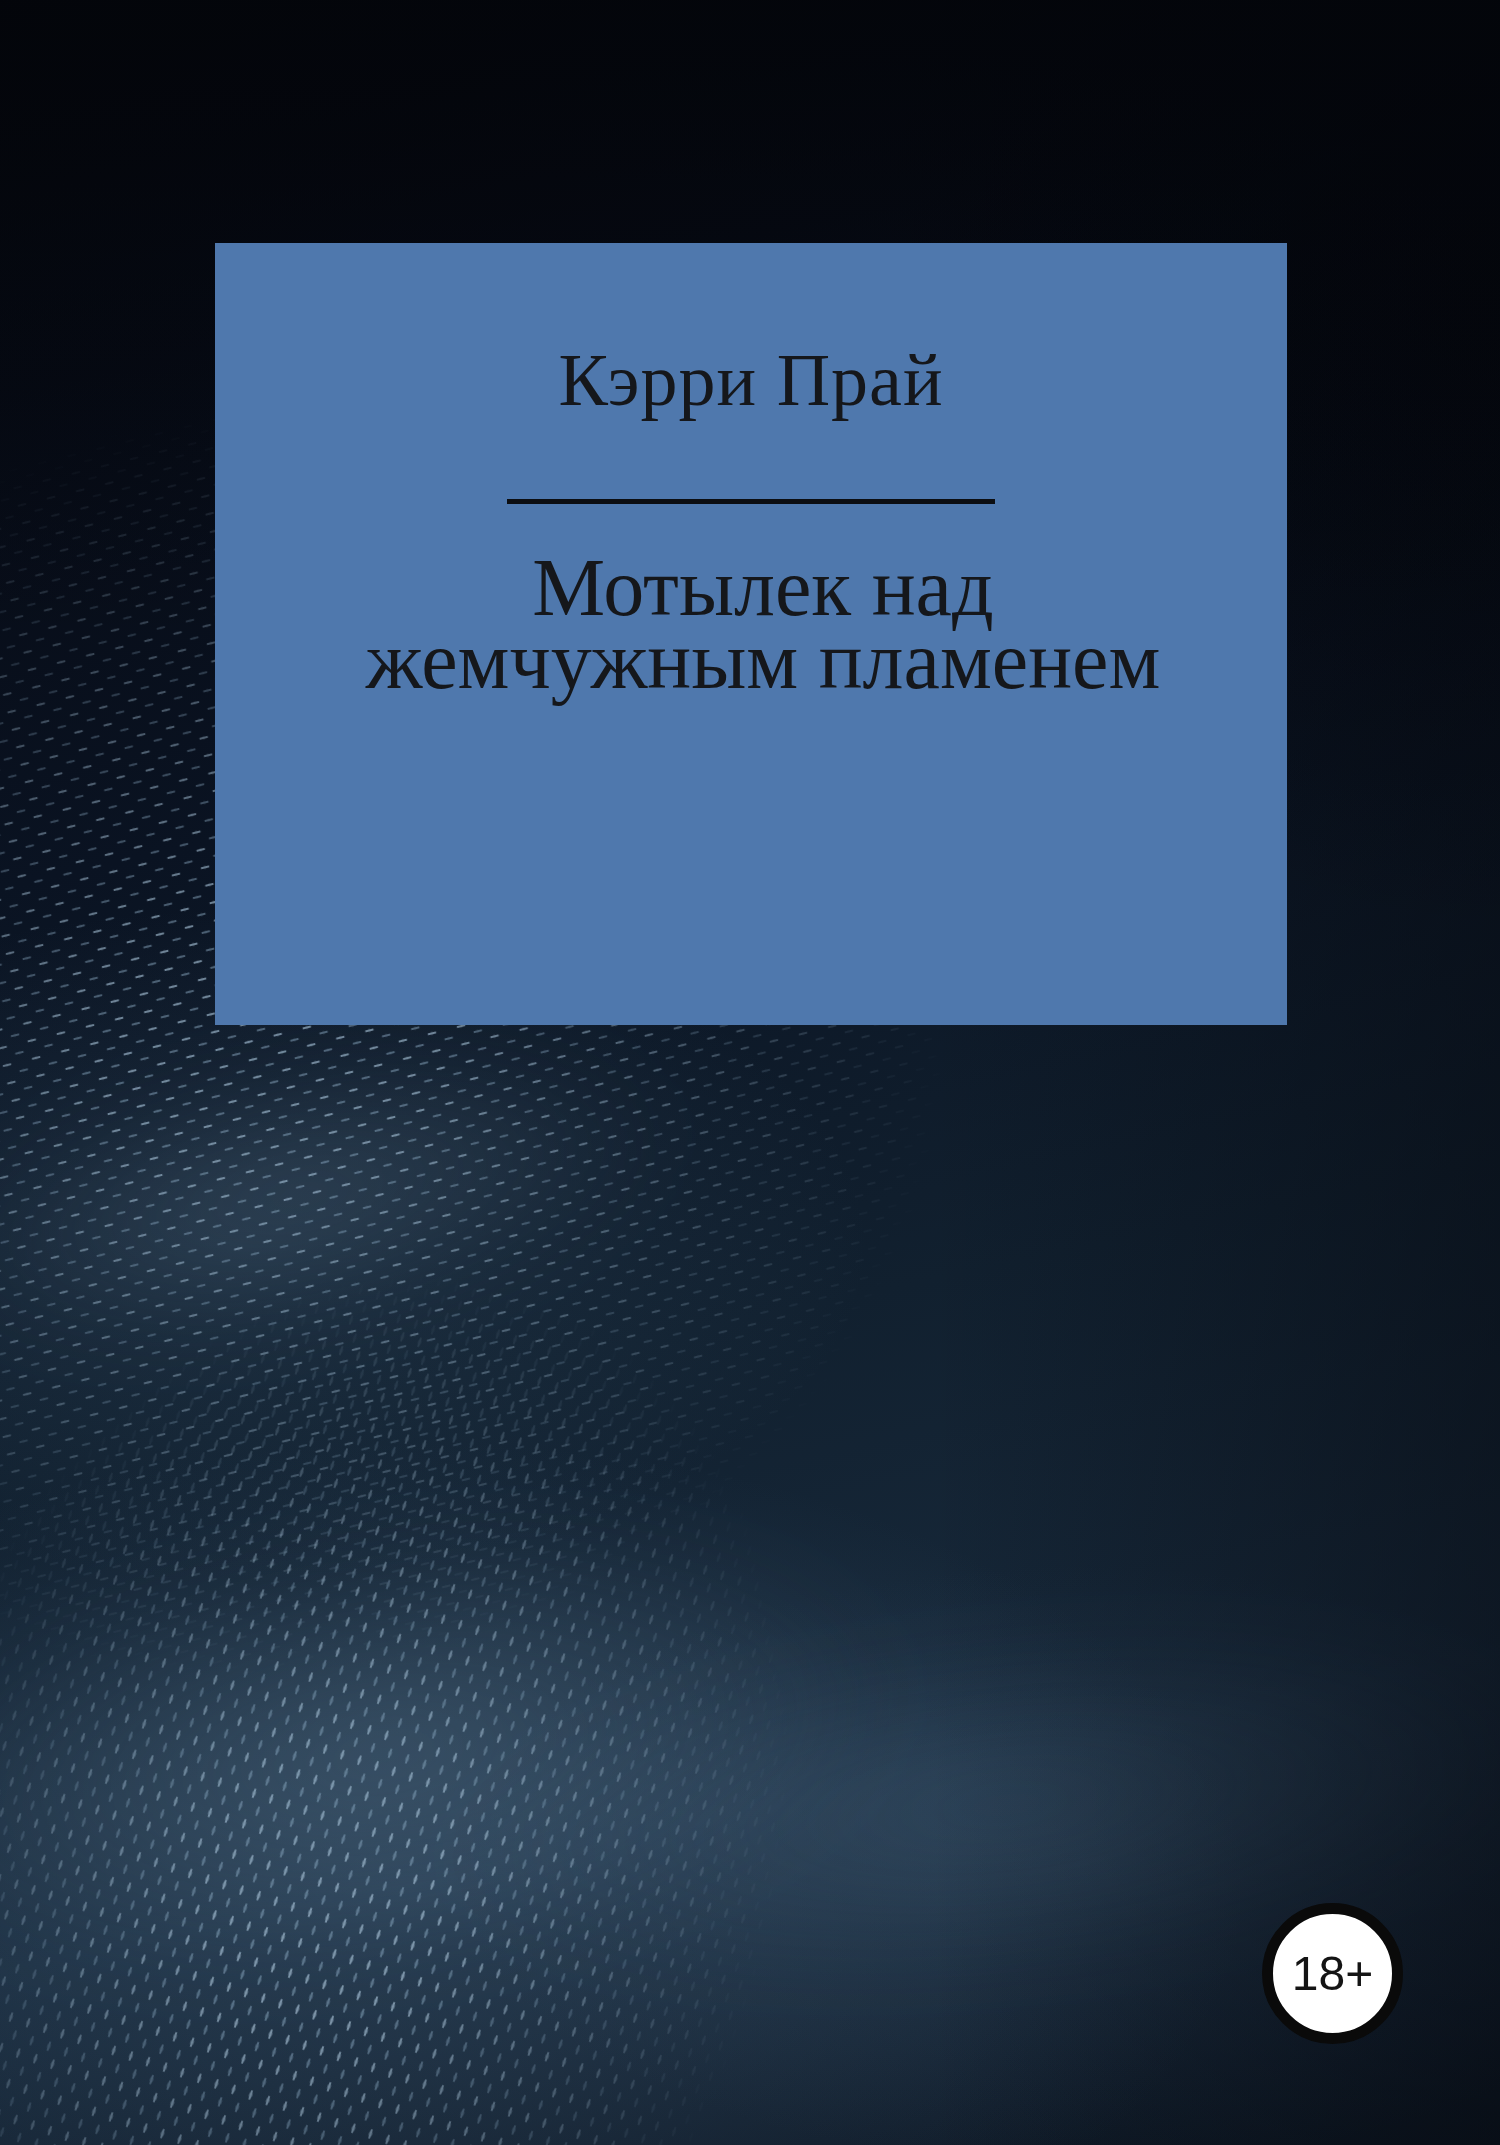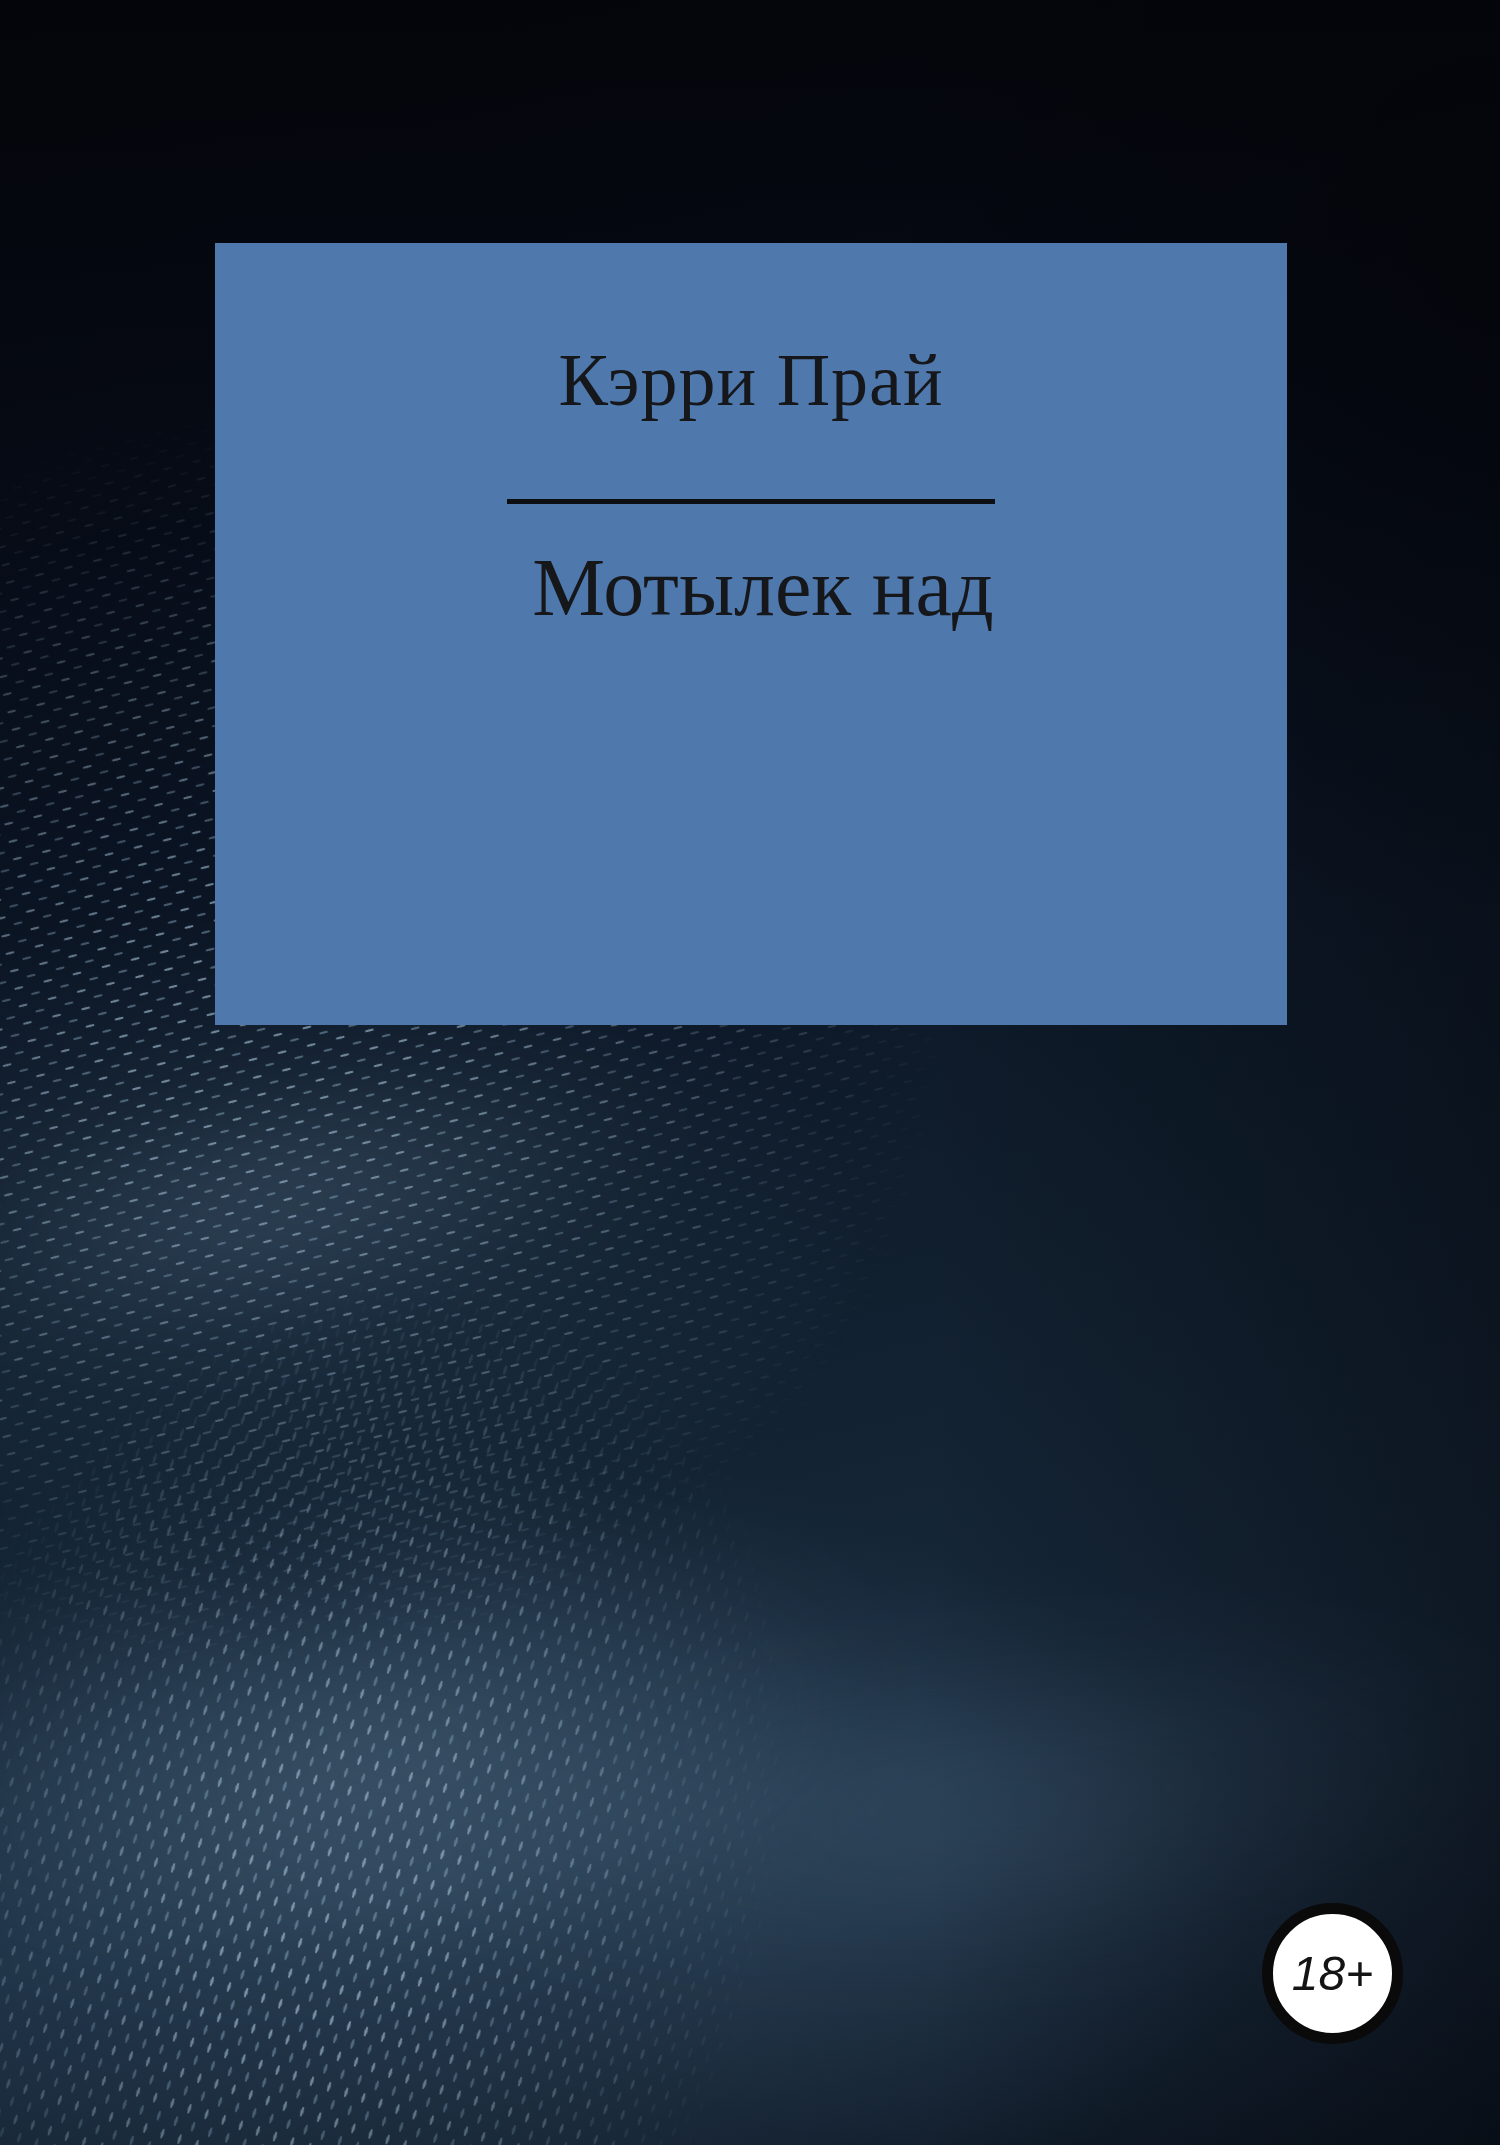--- a/index.html
+++ b/index.html
@@ -149,21 +149,20 @@
     width: 141px;
     height: 141px;
     box-sizing: border-box;
     background: #ffffff;
     border: 11px solid #0a0a0a;
     border-radius: 50%;
     z-index: 20;
     display: flex;
     align-items: center;
     justify-content: center;
-    font-style: italic;
   }
   .age-badge span {
     font-family: "Liberation Sans", "DejaVu Sans", sans-serif;
     font-size: 48px;
     font-weight: 400;
     color: #141414;
     letter-spacing: 0px;
   }
 </style>
 </head>
@@ -179,20 +178,21 @@
   <div class="streak streak-3"></div>
   <div class="vignette"></div>
 
   <div class="panel">
     <div class="author">Кэрри Прай</div>
 
     <div class="divider"></div>
 
     <div class="title">
       <div>Мотылек над</div>
+      <div>жемчужным пламенем</div>
     </div>
 
   </div>
 
   <div class="age-badge">
     <span>18+</span>
   </div>
 
 </div>
 

